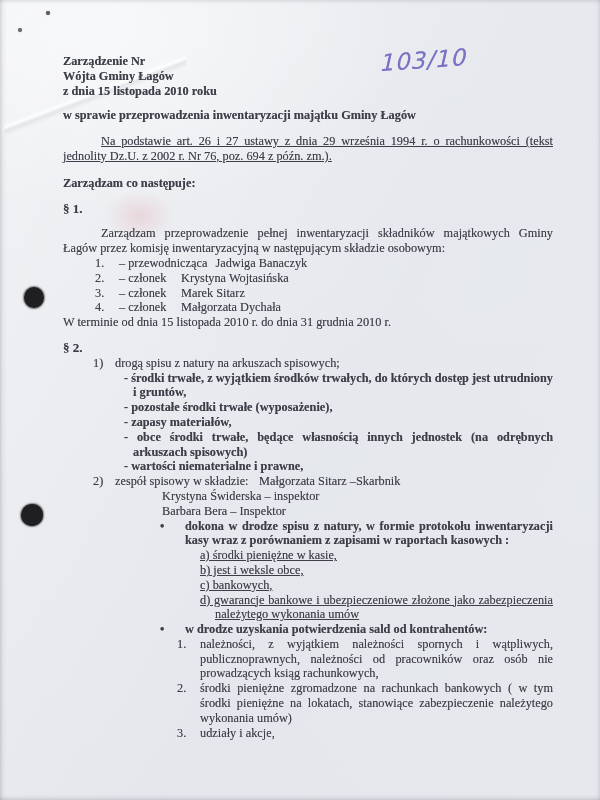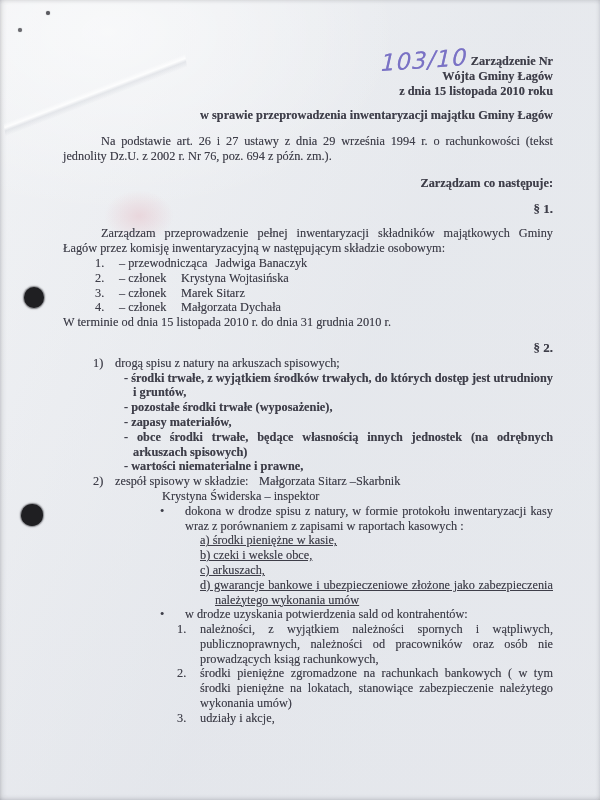--- a/index.html
+++ b/index.html
@@ -35,49 +35,49 @@
     background:radial-gradient(ellipse at center, rgba(226,160,172,.30), rgba(226,160,172,0) 70%);
     border-radius:50%;
     pointer-events:none;
   }
   .staple{position:absolute;border-radius:50%;background:#5a5a60;}
   .staple.s1{left:46px;top:11px;width:4px;height:4px;box-shadow:0 0 1px #777;}
   .staple.s2{left:18px;top:28px;width:4px;height:4px;background:#6a6a70;box-shadow:0 0 1px #888;}
   .hole{position:absolute;background:#1f1f22;border-radius:50%;box-shadow:0 0 1.5px 1px rgba(35,35,40,.55);}
   .hole.h1{left:24px;top:287px;width:20px;height:21px;}
   .hole.h2{left:21px;top:504px;width:22px;height:22px;border-radius:52% 48% 50% 50%;}
-  .center{text-align:right;}
+  .center{text-align:left;}
   .bold{font-weight:bold;}
   .title-block{margin-bottom:10px;}
   .handnum{
     position:absolute;left:381px;top:48px;
     font-family:"DejaVu Sans",sans-serif;
     font-style:italic;
     font-size:23px;line-height:24px;
     color:#7a72c5;
     text-shadow:0 0 .6px rgba(122,114,197,.6);
     transform:rotate(-4deg) skewX(-6deg);
     letter-spacing:1px;
   }
   .subject{margin:10px 0 0 0;}
-  .legal{margin:11px 0 0 0;text-indent:38px;text-align:justify;}
+  .legal{margin:11px 0 0 0;text-indent:38px;text-align:justify;text-decoration:underline;}
   .decree{margin:12px 0 0 0;}
   .sec-head{margin:11px 0 0 0;font-size:13px;}
   .s1-intro{margin:10px 0 0 0;text-indent:38px;text-align:justify;}
   .member{display:flex;margin-left:32px;}
   .m-num{width:24px;flex:none;}
   .m-role{min-width:62px;flex:none;padding-right:8px;}
   .term{margin:0;}
   .s2-intro{margin:8px 0 0 0;}
   .lvl1{padding-left:52px;text-indent:-22px;position:relative;}
   .lvl1 .lbl{display:inline-block;width:22px;text-indent:0;}
   .dash{padding-left:70px;text-indent:-9px;text-align:justify;font-weight:bold;}
   .team-abs{position:absolute;left:196px;top:0;text-indent:0;}
   .team-line{margin-left:99px;}
-  .bullet{position:relative;padding-left:122px;text-align:justify;}
+  .bullet{position:relative;padding-left:122px;text-align:justify;font-weight:bold;}
   .bullet::before{content:"\2022";position:absolute;left:97px;top:0;}
   .letter{padding-left:152px;text-indent:-15px;text-align:justify;text-decoration:underline;}
   .nitem{padding-left:137px;text-indent:-23px;text-align:justify;}
   .nitem .num{display:inline-block;width:23px;text-indent:0;}
 </style>
 </head>
 <body>
 
 <div class="page">
   <div class="crease"></div>
@@ -140,25 +140,26 @@
     <div class="dash">- pozostałe środki trwałe (wyposażenie),</div>
     <div class="dash">- zapasy materiałów,</div>
     <div class="dash">- obce środki trwałe, będące własnością innych jednostek (na odrębnych arkuszach spisowych)</div>
     <div class="dash">- wartości niematerialne i prawne,</div>
 
     <div class="lvl1">
       <span class="lbl">2)</span><span>zespół spisowy w składzie:</span>
       <span class="team-abs">Małgorzata Sitarz –Skarbnik</span>
     </div>
     <div class="team-line">Krystyna Świderska – inspektor</div>
+    <div class="team-line">Barbara Bera – Inspektor</div>
 
     <div class="bullet">dokona w drodze spisu z natury, w formie protokołu inwentaryzacji kasy wraz z porównaniem z zapisami w raportach kasowych :</div>
     <div class="letter">a) środki pieniężne w kasie,</div>
-    <div class="letter">b) czeki i weksle obce,</div>
-    <div class="letter">c) arkuszach,</div>
+    <div class="letter">b) jest i weksle obce,</div>
+    <div class="letter">c) bankowych,</div>
     <div class="letter">d) gwarancje bankowe i ubezpieczeniowe złożone jako zabezpieczenia należytego wykonania umów</div>
 
     <div class="bullet">w drodze uzyskania potwierdzenia sald od kontrahentów:</div>
 
     <div class="nitem">
       <span class="num">1.</span><span>należności, z wyjątkiem należności spornych i wątpliwych, publicznoprawnych, należności od pracowników oraz osób nie prowadzących ksiąg rachunkowych,</span>
     </div>
     <div class="nitem">
       <span class="num">2.</span><span>środki pieniężne zgromadzone na rachunkach bankowych ( w tym środki pieniężne na lokatach, stanowiące zabezpieczenie należytego wykonania umów)</span>
     </div>

